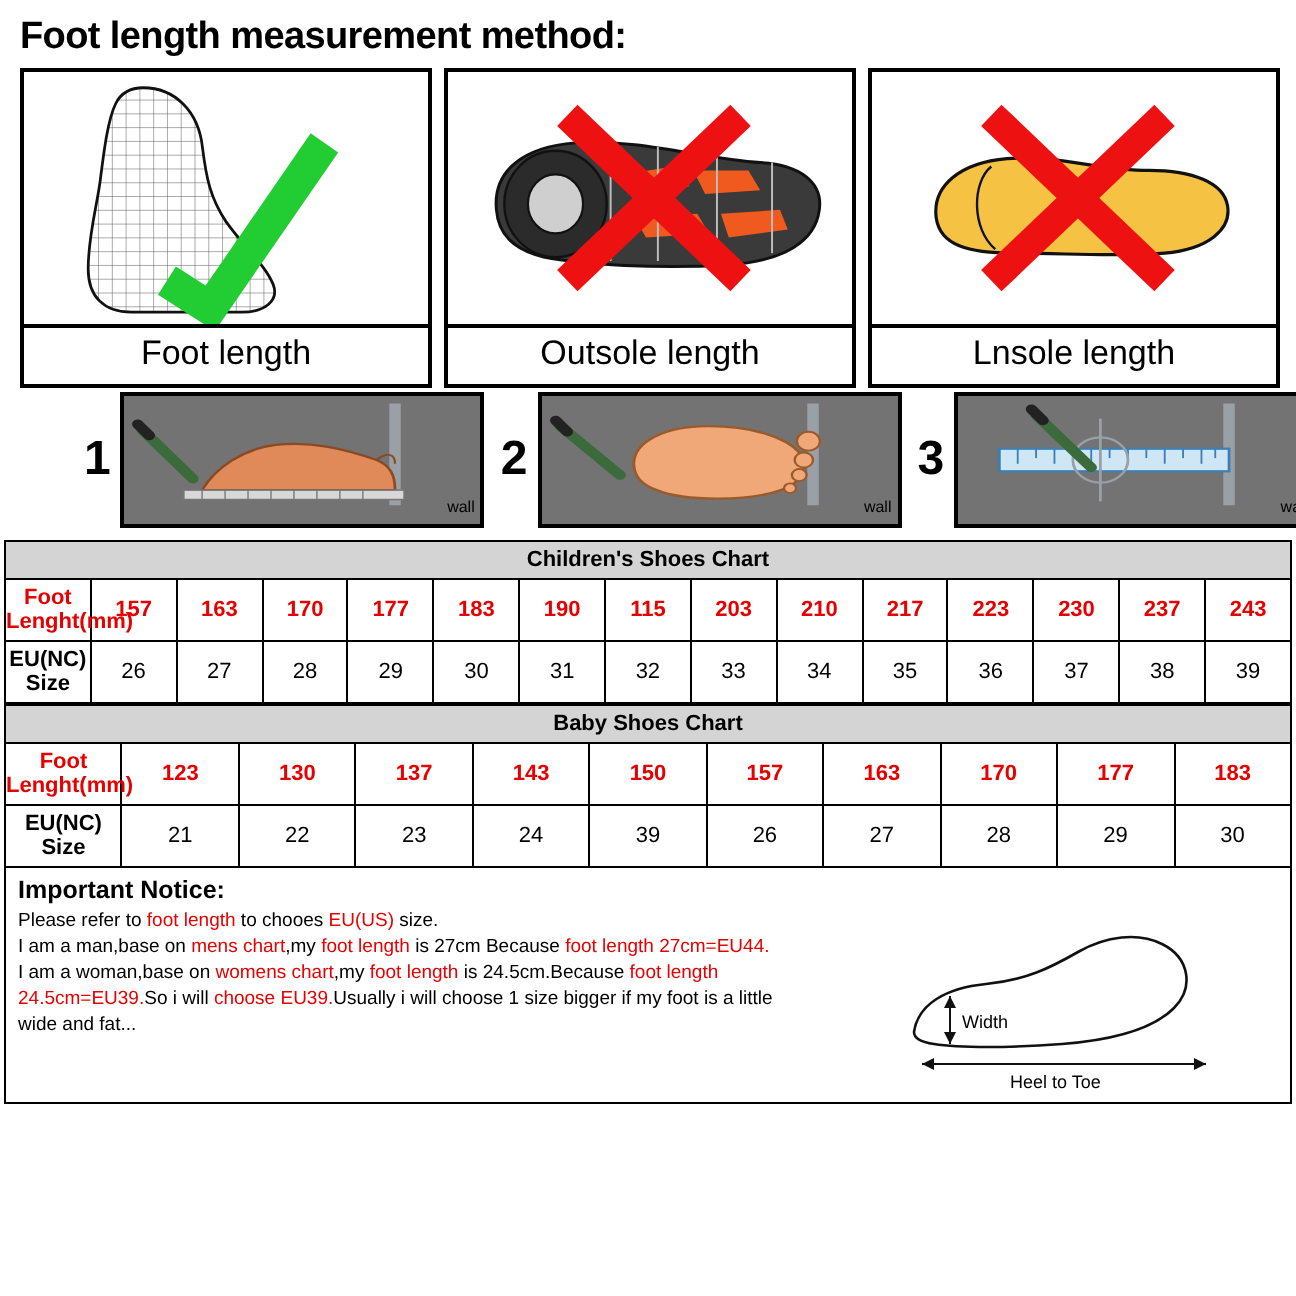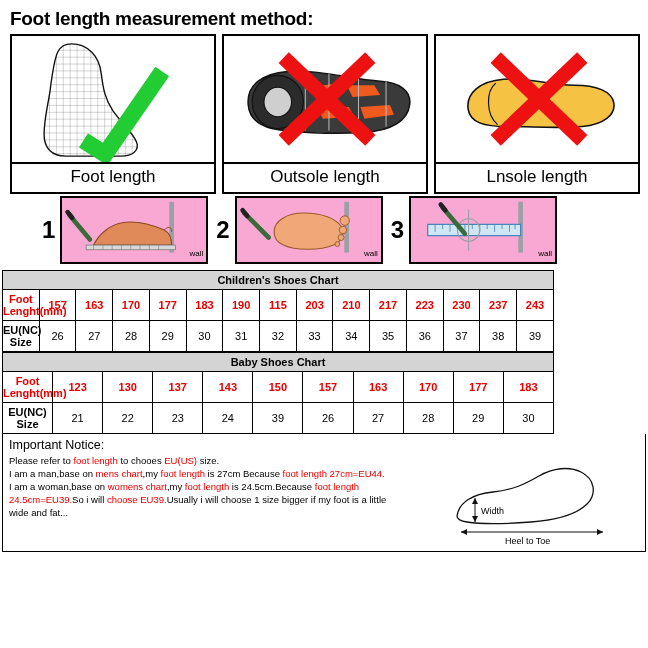--- a/index.html
+++ b/index.html
@@ -35,30 +35,30 @@
   .method-label{
     text-align:center;font-size:17px;padding:3px 0 5px;
     border-top:2px solid #000;
   }
 
   
   .steps-row{display:flex;gap:8px;margin:2px 8px 6px 42px;}
   .step-wrap{display:flex;align-items:center;gap:5px;}
   .step-num{font-size:24px;font-weight:bold;}
   .step-box{
-    width:148px;height:68px;border:2px solid #000;box-sizing:border-box;
-    position:relative;overflow:hidden;background:#f9a8d4;
+    width:182px;height:68px;border:2px solid #000;box-sizing:border-box;
+    position:relative;overflow:hidden;background:#737373;
   }
   .wall-lbl{
     position:absolute;right:3px;bottom:4px;font-size:8px;
   }
 
   
   table.chart{
-    border-collapse:collapse;width:552px;margin:0 2px;
+    border-collapse:collapse;width:644px;margin:0 2px;
     table-layout:fixed;
   }
   table.chart td,table.chart th{
     border:1px solid #000;text-align:center;
     font-size:11px;padding:3px 0;
   }
   .chart-head td{
     background:#d4d4d4;font-size:17px;font-weight:bold;padding:4px 0;
   }
   .rowlabel{
@@ -66,21 +66,21 @@
   }
   .redrow td{color:#e60000;font-weight:bold;}
   .redrow .rowlabel{color:#e60000;}
   .bluerow td{color:#000;}
 
   
   .notice-box{
     border:1px solid #000;border-top:none;margin:0 2px;
     padding:4px 6px 6px 6px;position:relative;height:118px;box-sizing:border-box;
   }
-  .notice-title{font-size:12.5px;font-weight:normal;margin-bottom:2px;}
+  .notice-title{font-size:12.5px;font-weight:bold;margin-bottom:2px;}
   .notice-body{font-size:9.5px;line-height:13px;width:430px;}
   .r{color:#e60000;}
   .foot-diagram{
     position:absolute;right:16px;top:20px;width:190px;height:92px;
   }
   .fd-label{position:absolute;font-size:9px;}
 </style>
 </head>
 <body>
 

